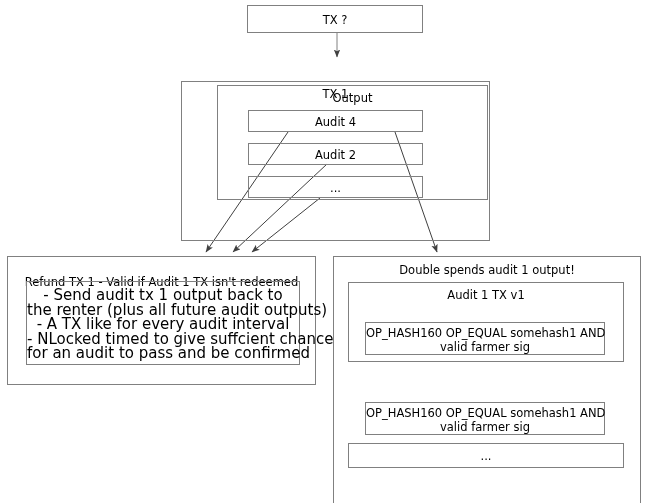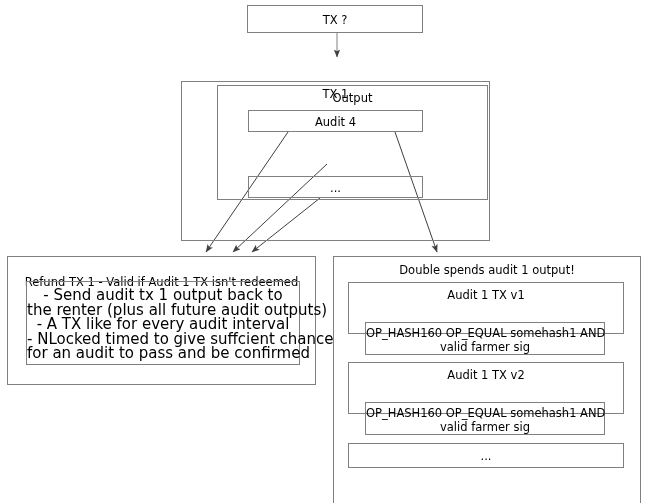--- a/index.html
+++ b/index.html
@@ -82,21 +82,21 @@
     line-height: 14.6px;
   }
 
   
   #double-spend {
     left: 333px; top: 256px; width: 308px; height: 256px;
   }
   #double-spend > .center-label { top: 6px; }
 
   .audit-tx {
-    left: 348px; width: 276px; height: 52px;
+    left: 348px; width: 276px; height: 80px;
   }
   #audit-tx-v1 { top: 282px; }
   #audit-tx-v2 { top: 362px; }
   .audit-tx > .center-label { top: 5px; }
 
   .script-box {
     left: 365px; width: 240px; height: 33px; margin-top: 16px;
   }
   #script-v1 { top: 306px; }
   #script-v2 { top: 386px; }
@@ -150,20 +150,23 @@
   </div>
 
   <div class="node" id="output-group">
     <span class="label center-label">Output</span>
   </div>
 
   <div class="node audit-row" id="audit-1">
     <span class="label center-label">Audit 4</span>
   </div>
 
+  <div class="node audit-row" id="audit-2">
+    <span class="label center-label">Audit 2</span>
+  </div>
 
   <div class="node audit-row" id="audit-ellipsis">
     <span class="label center-label">...</span>
   </div>
 
   <div class="node" id="refund-tx">
     <span class="label center-label">Refund TX 1 - Valid if Audit 1 TX isn't redeemed</span>
   </div>
 
   <div class="node" id="refund-detail">
@@ -180,23 +183,20 @@
 
   <div class="node audit-tx" id="audit-tx-v1">
     <span class="label center-label">Audit 1 TX v1</span>
   </div>
 
   <div class="node script-box" id="script-v1">
     <span class="label center-label">OP_HASH160 OP_EQUAL somehash1 AND
 valid farmer sig</span>
   </div>
 
-  <div class="node audit-tx" id="audit-tx-v2">
-    <span class="label center-label">Audit 1 TX v2</span>
-  </div>
 
   <div class="node script-box" id="script-v2">
     <span class="label center-label">OP_HASH160 OP_EQUAL somehash1 AND
 valid farmer sig</span>
   </div>
 
   <div class="node" id="audit-tx-ellipsis">
     <span class="label center-label">...</span>
   </div>
 

